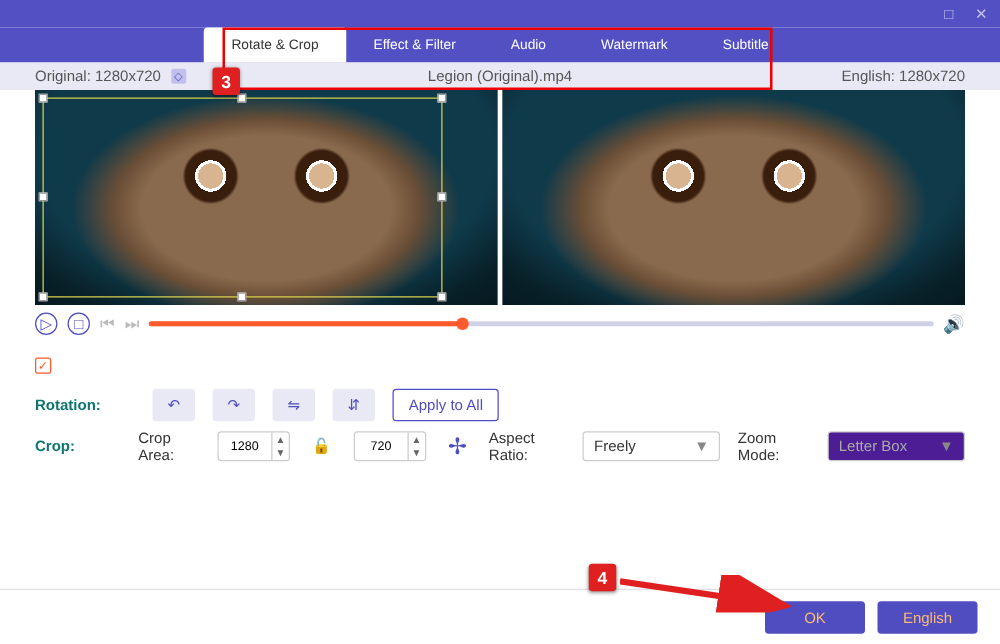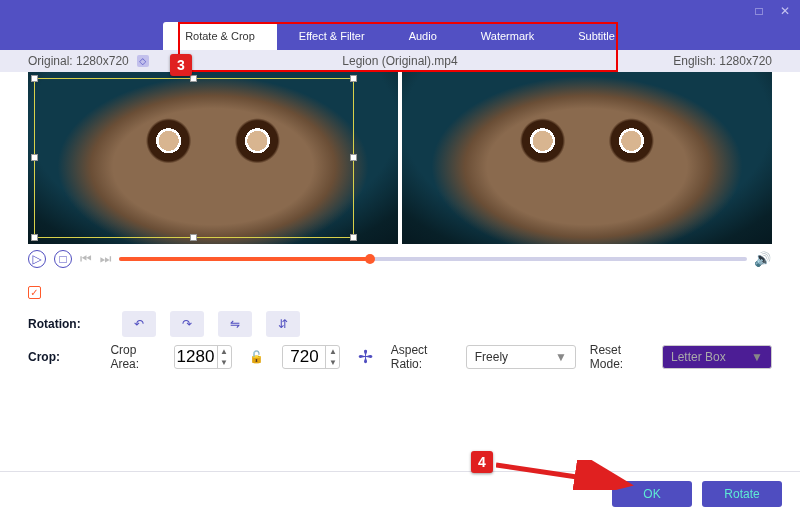--- a/index.html
+++ b/index.html
@@ -35,34 +35,34 @@
 .track{flex:1;height:4px;background:#d0d0e8;position:relative;border-radius:2px}
 .track-fill{position:absolute;left:0;top:0;height:100%;width:40%;background:#ff5a2b;border-radius:2px}
 .track-knob{position:absolute;left:40%;top:50%;width:10px;height:10px;border-radius:50%;background:#ff5a2b;transform:translate(-50%,-50%)}
 .time{color:#4f4dc0;font-size:11px;letter-spacing:.3px}
 .time .dur{color:#333}
 .vol-icon{color:#4f4dc0;font-size:14px}
 .panel{padding:6px 28px 0;color:#333}
 .check-row{display:flex;align-items:center;gap:6px;margin:6px 0 12px}
 .check{width:13px;height:13px;border:1.5px solid #ff5a2b;border-radius:2px;display:flex;align-items:center;justify-content:center;color:#ff5a2b;font-size:10px}
 .form-row{display:flex;align-items:center;gap:14px;margin:6px 0}
-.lbl{font-weight:600;width:80px;color:#0f172a}
+.lbl{font-weight:600;width:80px;color:#0f766e}
 .icon-btn{width:34px;height:26px;background:#e9e9f5;border-radius:3px;display:flex;align-items:center;justify-content:center;color:#4f4dc0;cursor:pointer}
 .outline-btn{height:26px;padding:0 12px;border:1px solid #4f4dc0;color:#4f4dc0;border-radius:3px;display:flex;align-items:center;cursor:pointer;background:#fff}
 .stepper{display:flex;align-items:center;height:24px;border:1px solid #ccc;border-radius:3px}
-.stepper input{width:42px;border:none;text-align:center;font-size:17px;outline:none}
+.stepper input{width:42px;border:none;text-align:center;font-size:10px;outline:none}
 .stepper .arrows{width:14px;display:flex;flex-direction:column;border-left:1px solid #ccc}
 .stepper .arrows span{height:11px;font-size:8px;text-align:center;color:#666;cursor:pointer;line-height:11px}
 .lock{color:#4f4dc0;padding:0 4px;cursor:pointer}
 .center-ic{width:26px;height:26px;display:flex;align-items:center;justify-content:center;color:#4f4dc0;cursor:pointer;font-size:18px}
 .sel{height:24px;border:1px solid #ccc;border-radius:3px;padding:0 8px;display:flex;align-items:center;justify-content:space-between;min-width:110px;cursor:pointer;background:#fff}
 .sel.disabled{color:#aaa;background:#4c1d95;cursor:default}
 .sel .caret{color:#888}
 .footer{position:absolute;left:0;right:0;bottom:0;height:44px;border-top:1px solid #e0e0e8;display:flex;align-items:center;justify-content:flex-end;padding:0 18px;gap:10px;background:#fff}
-.btn{width:80px;height:26px;background:#4f4dc0;color:#5eead4;border-radius:3px;display:flex;align-items:center;justify-content:center;cursor:pointer}
+.btn{width:80px;height:26px;background:#4f4dc0;color:#fdba74;border-radius:3px;display:flex;align-items:center;justify-content:center;cursor:pointer}
 .badge{position:absolute;width:22px;height:22px;background:#e02020;color:#fff;font-weight:700;font-size:14px;display:flex;align-items:center;justify-content:center;border-radius:3px;z-index:60;box-shadow:0 1px 3px rgba(0,0,0,.4)}
 .b3{left:170px;top:54px}
 .b4{left:471px;top:451px}
 .arrow-ann{position:absolute;left:496px;top:460px;width:140px;height:30px;z-index:55;pointer-events:none}
 </style>
 </head>
 <body>
 
 <div class="titlebar">
   <div class="tb-btn">□</div>
@@ -125,20 +125,21 @@
   <div class="check-row">
     <div class="check">✓</div>
   </div>
 
   <div class="form-row">
     <div class="lbl">Rotation:</div>
     <div class="icon-btn">↶</div>
     <div class="icon-btn">↷</div>
     <div class="icon-btn">⇋</div>
     <div class="icon-btn">⇵</div>
+    <div class="outline-btn">Apply to All</div>
   </div>
 
   <div class="form-row">
     <div class="lbl">Crop:</div>
     <span>Crop Area:</span>
     <div class="stepper">
       <input value="1280" style="">
       <div class="arrows">
           <span>▲</span>
           <span>▼</span>
@@ -151,32 +152,32 @@
           <span>▲</span>
           <span>▼</span>
         </div>
     </div>
     <div class="center-ic">✢</div>
     <span>Aspect Ratio:</span>
     <div class="sel">
       <span>Freely</span>
       <span class="caret">▼</span>
     </div>
-    <span>Reset Mode:</span>
+    <span>Zoom Mode:</span>
     <div class="sel disabled">
       <span>Letter Box</span>
       <span class="caret">▼</span>
     </div>
   </div>
 
 </div>
 
 <div class="footer">
   <div class="btn">OK</div>
-  <div class="btn">Rotate</div>
+  <div class="btn">English</div>
 </div>
 
 <div class="badge b3">3</div>
 <div class="badge b4">4</div>
 <svg class="arrow-ann" viewBox="0 0 140 30">
   <defs>
       <marker id="ah" markerWidth="12" markerHeight="10" refX="10" refY="5" orient="auto">
         <path d="M0,0 L12,5 L0,10 Z" fill="#e02020"></path>
       </marker>
     </defs>

